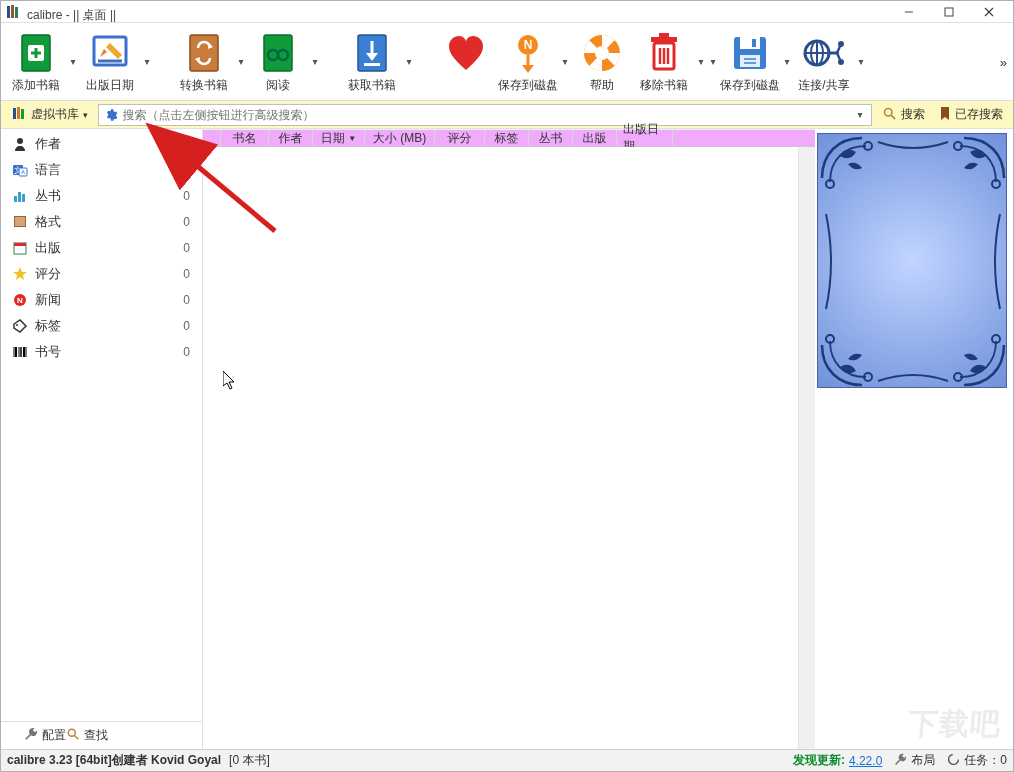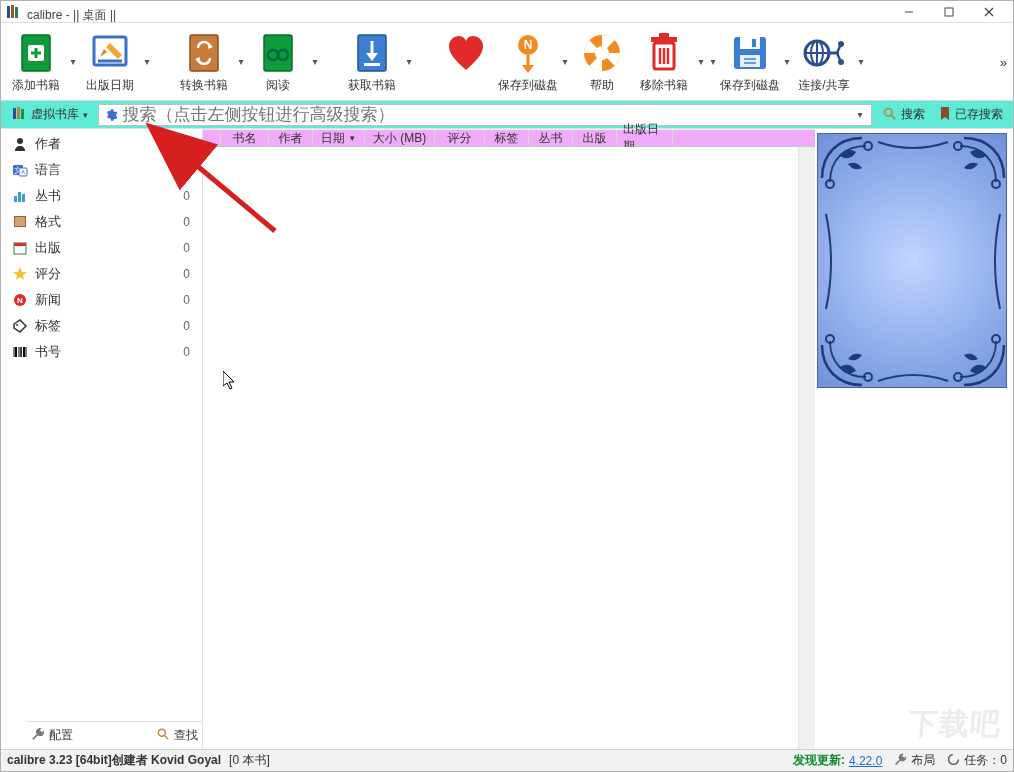--- a/index.html
+++ b/index.html
@@ -11,35 +11,35 @@
   .winbtn { width: 40px; height: 20px; display: flex; align-items: center; justify-content: center; color: #444; }
   
   .toolbar { height: 78px; display: flex; align-items: center; padding: 2px 4px; gap: 0; background: #fff; border-bottom: 1px solid #dcdcdc; position: relative; }
   .tool { width: 62px; height: 70px; display: flex; flex-direction: column; align-items: center; justify-content: flex-start; padding-top: 2px; }
   .tool .ico { width: 44px; height: 48px; display: flex; align-items: center; justify-content: center; }
   .tool .lbl { font-size: 12px; color: #333; text-align: left; }
   .tdrop { width: 12px; display: flex; align-items: center; justify-content: center; color: #555; font-size: 10px; }
   .tspacer { width: 20px; }
   .texpand { position: absolute; right: 6px; top: 50%; transform: translateY(-50%); color: #333; font-size: 13px; }
   
-  .searchrow { height: 28px; background: #5eead4; display: flex; align-items: center; padding: 2px 6px; gap: 6px; border-bottom: 1px solid #e0e0e0; }
+  .searchrow { height: 28px; background: #fef9c3; display: flex; align-items: center; padding: 2px 6px; gap: 6px; border-bottom: 1px solid #e0e0e0; }
   .tbbtn { display: flex; align-items: center; gap: 4px; font-size: 12px; color: #333; padding: 0 4px; }
   .searchbox { flex: 1; display: flex; align-items: center; height: 22px; border: 1px solid #bfbfbf; background: #fff; padding: 0 4px; }
   .searchbox .gear { width: 16px; height: 16px; display: flex; align-items: center; justify-content: center; color: #3b6fce; }
-  .searchbox input { flex: 1; border: none; outline: none; font-size: 17px; color: #888; padding-left: 4px; }
+  .searchbox input { flex: 1; border: none; outline: none; font-size: 12px; color: #888; padding-left: 4px; }
   .searchdrop { width: 14px; text-align: center; color: #555; font-size: 10px; }
   
   .main { flex: 1; display: flex; min-height: 0; }
   .sidebar { width: 202px; border-right: 1px solid #e0e0e0; display: flex; flex-direction: column; }
   .catlist { flex: 1; overflow: auto; padding-top: 2px; }
   .cat { display: flex; align-items: center; padding: 4px 6px 4px 10px; height: 26px; }
   .cat .ico { width: 18px; height: 18px; margin-right: 6px; display: flex; align-items: center; justify-content: center; }
   .cat .lbl { flex: 1; color: #333; font-size: 13px; }
   .cat .cnt { width: 28px; text-align: right; color: #666; font-size: 12px; padding-right: 6px; }
-  .sidebottom { height: 28px; border-top: 1px solid #e0e0e0; display: flex; align-items: center; justify-content: space-between; padding: 0 4px; margin-left: 26px; }
+  .sidebottom { height: 28px; border-top: 1px solid #e0e0e0; display: flex; align-items: center; padding: 0 23px; }
   .sidebottom .btn { display: flex; align-items: center; gap: 4px; font-size: 12px; color: #333; }
   .center { flex: 1; display: flex; flex-direction: column; position: relative; }
   .colheaders { height: 18px; display: flex; background: #f0abfc; border-bottom: 1px solid #c8c8c8; border-top: 1px solid #efefef; }
   .colh { border-right: 1px solid #d8d8d8; padding: 1px 6px; font-size: 12px; color: #333; display: flex; align-items: center; justify-content: center; }
   .booklist { flex: 1; background: #fff; position: relative; }
   .booklist-scrollbar { position: absolute; right: 0; top: 0; bottom: 0; width: 17px; background: #f0f0f0; border-left: 1px solid #e4e4e4; }
   .rightpanel { width: 198px; padding: 4px 4px 4px 2px; }
   .cover { width: 190px; height: 255px; background: radial-gradient(circle at 50% 50%, #c2d5ff 0%, #6f91db 100%); border: 1px solid #4a63a0; position: relative; }
   .cover svg { position: absolute; inset: 0; }
   

